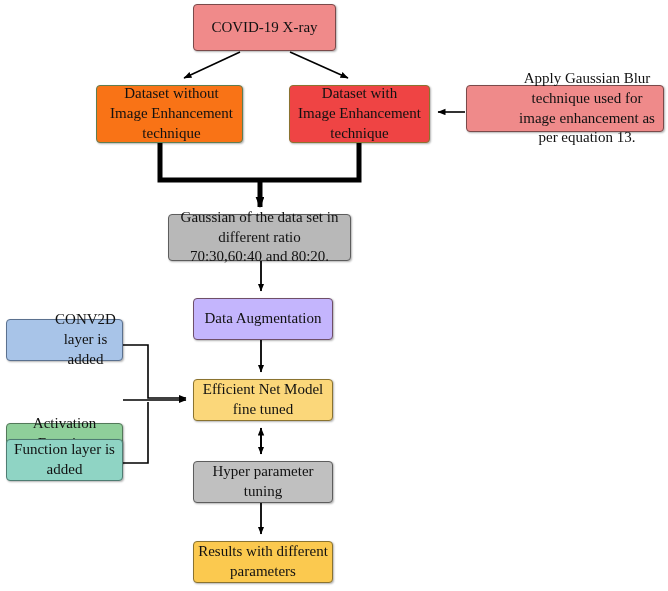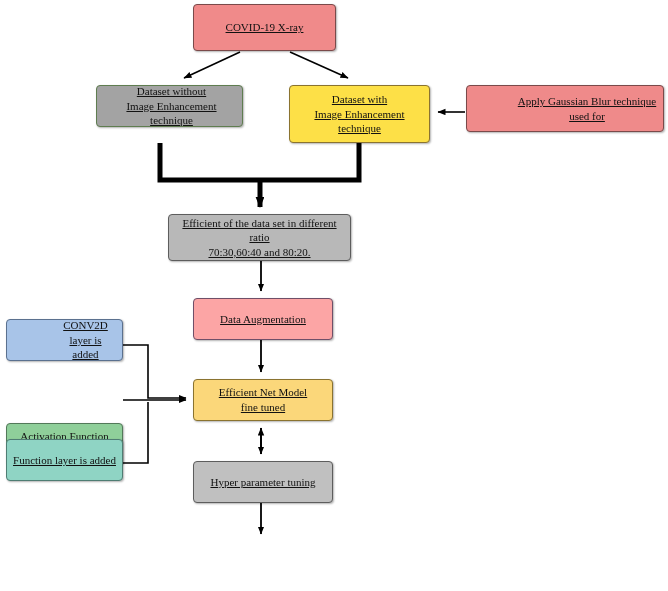--- a/index.html
+++ b/index.html
@@ -20,26 +20,25 @@
   .node {
     position: absolute;
     box-sizing: border-box;
     display: flex;
     align-items: center;
     justify-content: center;
     text-align: center;
     border: 1px solid #6b6b6b;
     border-radius: 4px;
     font-family: "Liberation Serif", serif;
-    font-size: 11px;
+    font-size: 15px;
     line-height: 1.32;
     color: #111111;
     padding: 2px 4px;
     box-shadow: 1px 1px 2px rgba(0,0,0,0.30);
-    text-decoration: underline;
   }
   .node span {
     display: block;
     width: 100%;
   }
   svg.arrows {
     position: absolute;
     left: 0;
     top: 0;
     width: 668px;
@@ -84,42 +83,43 @@
     <path d="M 261,428 L 261,454" stroke="#000000" stroke-width="1.8" fill="none" marker-end="url(#arrowhead)"></path>
     <path d="M 261,454 L 261,428" stroke="#000000" stroke-width="1.8" fill="none" marker-end="url(#arrowhead)"></path>
 
     <path d="M 261,503 L 261,534" stroke="#000000" stroke-width="1.8" fill="none" marker-end="url(#arrowhead)"></path>
   </svg>
 
   <div class="node" id="n-dataset" style="left: 193px; top: 4px; width: 143px; height: 47px; background: rgb(240, 138, 138); border-color: rgb(122, 74, 74); flex-direction: column; justify-content: center;">
     <span>COVID-19 X-ray</span>
   </div>
 
-  <div class="node" id="n-without" style="left: 96px; top: 85px; width: 147px; height: 42px; background: #a3a3a3; border-color: rgb(95, 125, 80); flex-direction: column; justify-content: center; padding-left: 8px;">
+  <div class="node" id="n-without" style="left: 96px; top: 85px; width: 147px; height: 58px; background: #f97316; border-color: rgb(95, 125, 80); flex-direction: column; justify-content: center; padding-left: 8px;">
     <span>Dataset without</span>
     <span>Image Enhancement</span>
     <span>technique</span>
   </div>
 
-  <div class="node" id="n-with" style="left: 289px; top: 85px; width: 141px; height: 58px; background: #fde047; border-color: rgb(138, 115, 48); flex-direction: column; justify-content: center;">
+  <div class="node" id="n-with" style="left: 289px; top: 85px; width: 141px; height: 58px; background: #ef4444; border-color: rgb(138, 115, 48); flex-direction: column; justify-content: center;">
     <span>Dataset with</span>
     <span>Image Enhancement</span>
     <span>technique</span>
   </div>
 
   <div class="node" id="n-gaussian" style="left: 466px; top: 85px; width: 198px; height: 47px; background: rgb(239, 138, 138); border-color: rgb(122, 74, 74); flex-direction: column; justify-content: center; padding-left: 48px;">
     <span>Apply  Gaussian Blur technique used for</span>
+    <span>image enhancement as per equation 13.</span>
   </div>
 
   <div class="node" id="n-partition" style="left: 168px; top: 214px; width: 183px; height: 47px; background: rgb(184, 184, 184); border-color: rgb(93, 93, 93); flex-direction: column; justify-content: center;">
-    <span>Efficient of the data set in different ratio</span>
+    <span>Gaussian of the data set in different ratio</span>
     <span>70:30,60:40 and 80:20.</span>
   </div>
 
-  <div class="node" id="n-augmentation" style="left: 193px; top: 298px; width: 140px; height: 42px; background: #fca5a5; border-color: rgb(111, 79, 104); flex-direction: column; justify-content: center;">
+  <div class="node" id="n-augmentation" style="left: 193px; top: 298px; width: 140px; height: 42px; background: #c4b5fd; border-color: rgb(111, 79, 104); flex-direction: column; justify-content: center;">
     <span>Data Augmentation</span>
   </div>
 
   <div class="node" id="n-conv2d" style="left: 6px; top: 319px; width: 117px; height: 42px; background: rgb(168, 196, 232); border-color: rgb(91, 113, 143); flex-direction: column; justify-content: center; padding-left: 46px;">
     <span>CONV2D layer is</span>
     <span>added</span>
   </div>
 
   <div class="node" id="n-activation" style="left: 6px; top: 379px; width: 117px; height: 42px; background: rgb(143, 207, 154); border-color: rgb(83, 121, 90); flex-direction: column; justify-content: center; margin-top: 44px;">
     <span>Activation Function</span>
@@ -132,14 +132,18 @@
 
   <div class="node" id="n-effnet" style="left: 193px; top: 379px; width: 140px; height: 42px; background: rgb(251, 215, 122); border-color: rgb(138, 115, 48); flex-direction: column; justify-content: center;">
     <span>Efficient Net Model</span>
     <span>fine tuned</span>
   </div>
 
   <div class="node" id="n-tuning" style="left: 193px; top: 461px; width: 140px; height: 42px; background: rgb(192, 192, 192); border-color: rgb(93, 93, 93); flex-direction: column; justify-content: center;">
     <span>Hyper parameter tuning</span>
   </div>
 
+  <div class="node" id="n-results" style="left: 193px; top: 541px; width: 140px; height: 42px; background: rgb(251, 201, 79); border-color: rgb(138, 115, 48); flex-direction: column; justify-content: center;">
+    <span>Results  with different</span>
+    <span>parameters</span>
+  </div>
 
 </div>
 
 </body></html>

